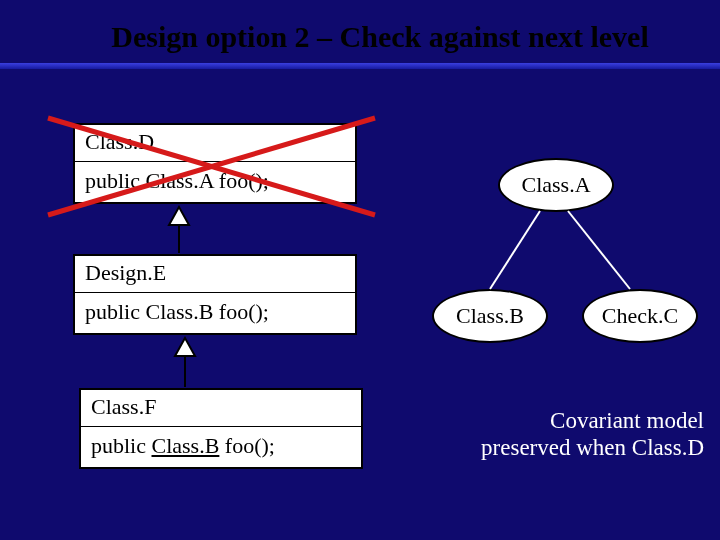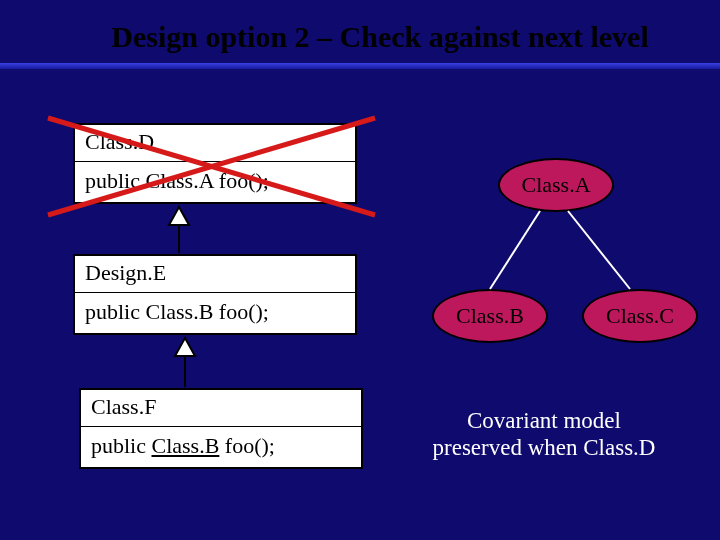--- a/index.html
+++ b/index.html
@@ -39,36 +39,36 @@
   .uml .body{
     padding:6px 10px 8px 10px;
     font-size:22px;
   }
   .uml-d{top:123px;left:73px;width:280px}
   .uml-e{top:254px;left:73px;width:280px}
   .uml-f{top:388px;left:79px;width:280px}
 
   .oval{
     position:absolute;
-    background:#be185d;
+    background:#ffffff;
     border:2px solid #000;
     border-radius:50%;
     display:flex;align-items:center;justify-content:center;
     font-size:22px;
   }
   .oval-a{top:158px;left:498px;width:112px;height:50px}
   .oval-b{top:289px;left:432px;width:112px;height:50px}
   .oval-c{top:289px;left:582px;width:112px;height:50px}
 
   .caption{
     position:absolute;
     top:407px;left:384px;width:320px;
     color:#fff;
     font-size:23px;
-    text-align:center;
+    text-align:right;
     line-height:1.18;
     font-family:Liberation Serif, serif;
   }
 
   svg.overlay{position:absolute;top:0;left:0;pointer-events:none}
 </style>
 </head>
 <body>
 
 <div class="title">Design option 2 – Check against next level</div>
@@ -86,21 +86,21 @@
 
 <div class="uml uml-f">
   <div class="name">Class.F</div>
   <div class="body">
     <span>public </span><u>Class.B</u><span> foo();</span>
   </div>
 </div>
 
 <div class="oval oval-a">Class.A</div>
 <div class="oval oval-b">Class.B</div>
-<div class="oval oval-c">Class.C</div>
+<div class="oval oval-c">Check.C</div>
 
 <div class="caption">
   <span>Covariant model</span><br>
   <span>preserved when Class.D</span><br>
 </div>
 
 <svg class="overlay" width="720" height="540">
   <defs>
     
   </defs>

